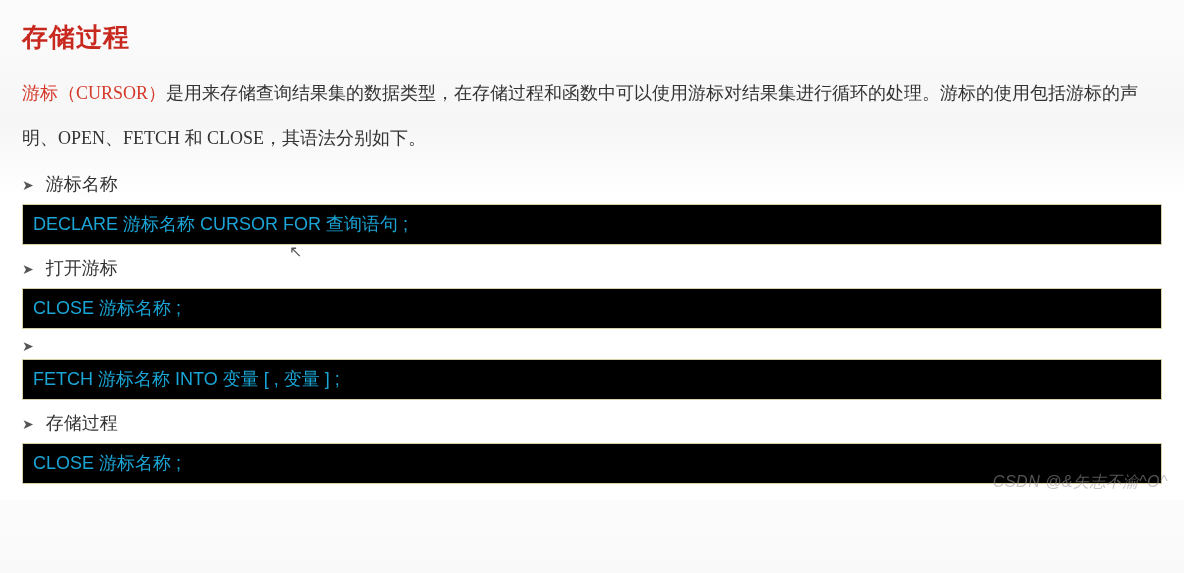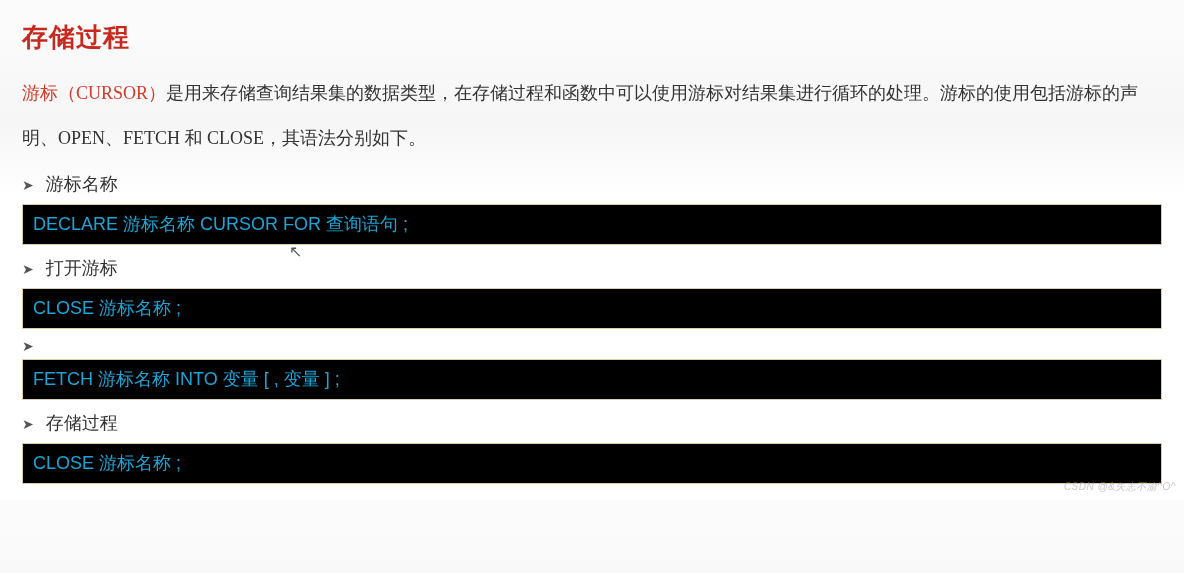--- a/index.html
+++ b/index.html
@@ -44,23 +44,23 @@
     position:absolute;
     left:289px;
     top:240px;
     font-size:16px;
     color:#555;
     pointer-events:none;
     user-select:none;
   }
   .watermark {
     position:absolute;
-    right:8px;
+    right:16px;
     bottom:6px;
-    font-size:10px;
+    font-size:16px;
     color:#9a9a9a;
     opacity:0.55;
     letter-spacing:0.5px;
     font-style:italic;
   }
 </style>
 </head>
 <body>
 
 <div class="page">

